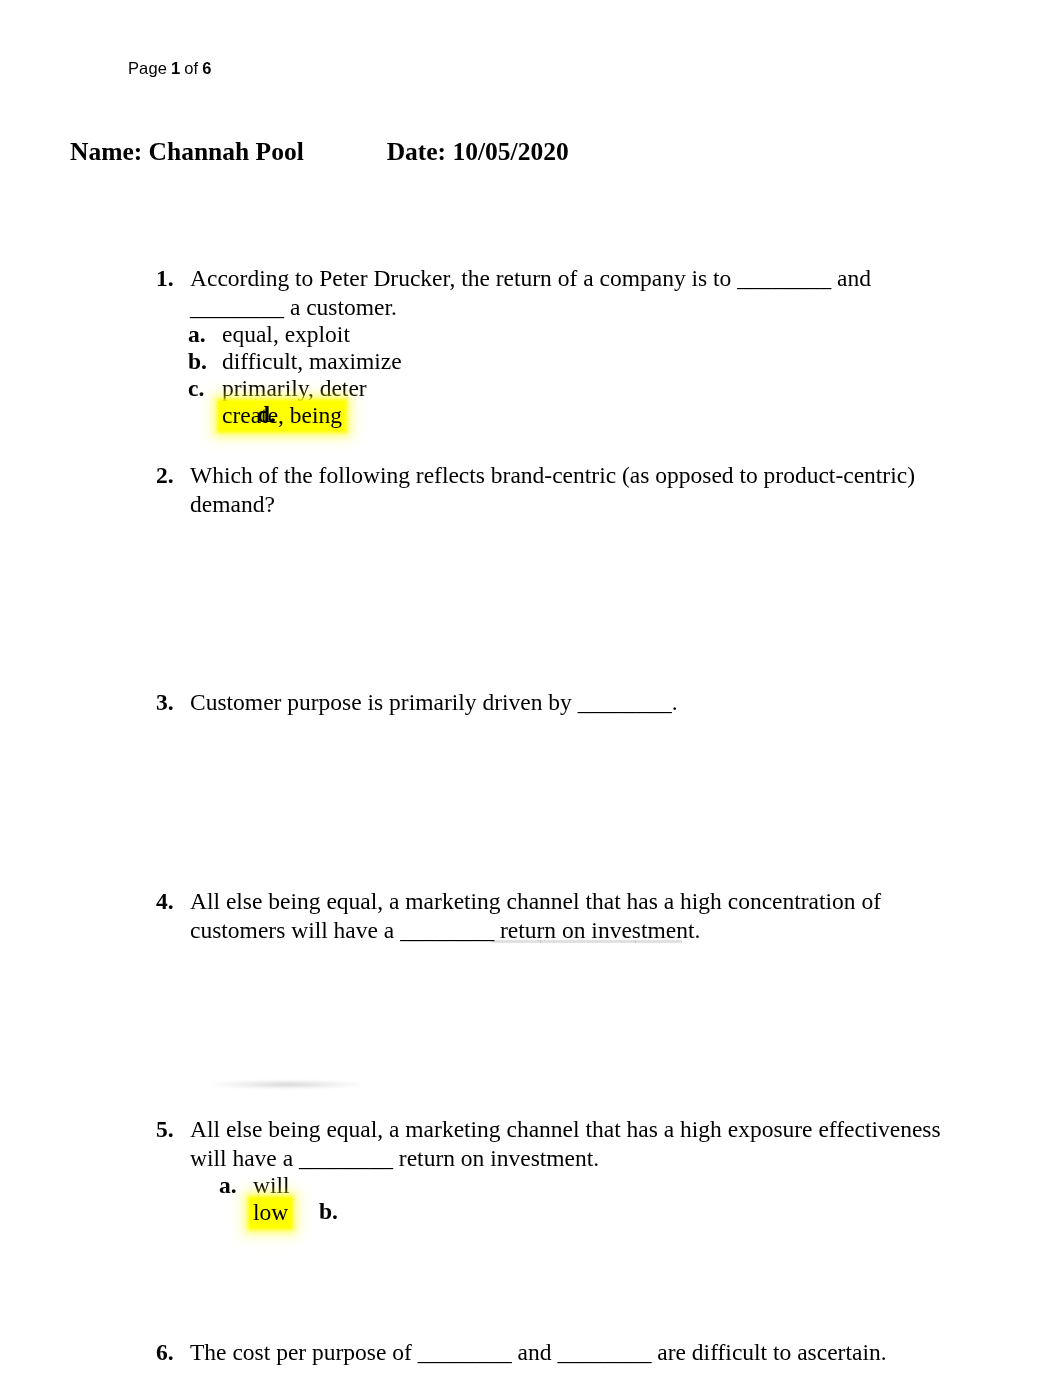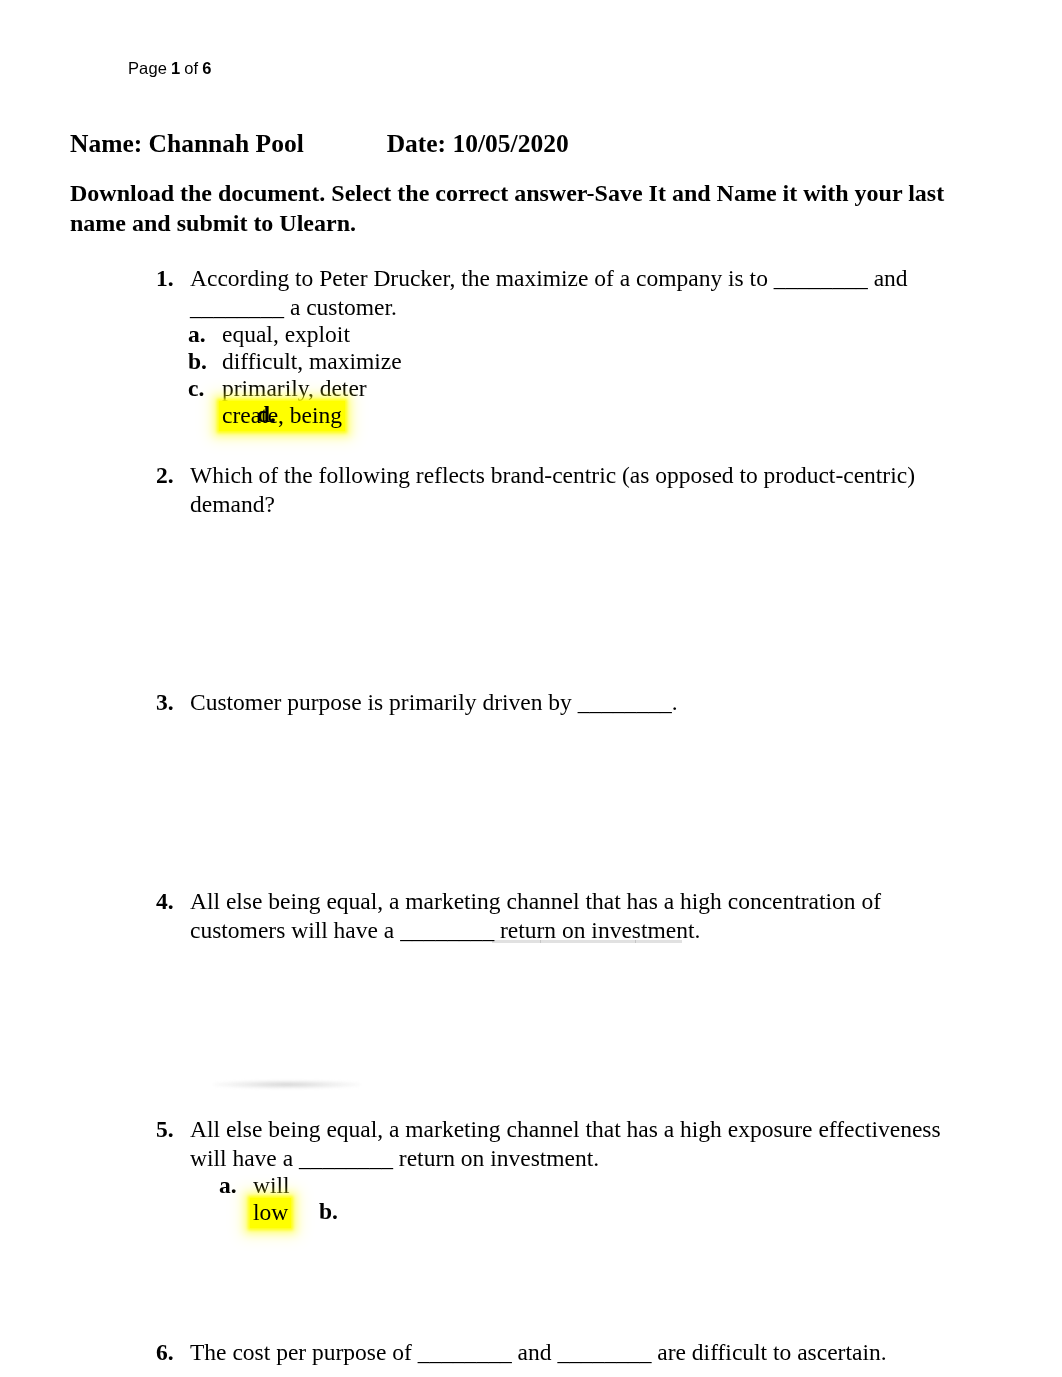--- a/index.html
+++ b/index.html
@@ -38,21 +38,21 @@
   }
   .page-header .num {
     font-weight: bold;
   }
   .page-header .sp { display: inline-block; width: 4px; }
 
   
   .namedate {
     position: absolute;
     left: 70px;
-    top: 128px;
+    top: 136px;
     font-size: 25.5px;
     line-height: 31px;
     font-weight: bold;
     white-space: pre;
   }
 
   
   .instructions {
     position: absolute;
     left: 70px;
@@ -169,34 +169,33 @@
 <body>
 
 <div class="page">
 
   <div class="page-header">
     <span>Page</span><span class="sp"></span><span class="num">1</span><span class="sp"></span><span>of</span><span class="sp"></span><span class="num">6</span>
   </div>
 
   <div class="namedate">Name: Channah Pool             Date: 10/05/2020</div>
 
-  <div class="instructions">Download the document. Select the correct answer-Save It and Name it with your last name and submit to Ulearn.</div>
 
   <div class="faint-rule">
       <i style="left:48px"></i>
       <i style="left:143px"></i>
     </div>
   <div class="smudge"></div>
 
   <div class="questions">
 
     <div class="question" style="top:264px">
       <div class="q-line">
         <span class="q-num">1.</span>
-        <span class="q-text">According to Peter Drucker, the maximize of a company is to ________ and ________ a customer.</span>
+        <span class="q-text">According to Peter Drucker, the return of a company is to ________ and ________ a customer.</span>
       </div>
       <ul class="options">
         <li class="option">
           <span class="opt-letter">a.</span>
           <span class="opt-text">equal, exploit</span>
         </li>
         <li class="option">
           <span class="opt-letter">b.</span>
           <span class="opt-text">difficult, maximize</span>
         </li>

